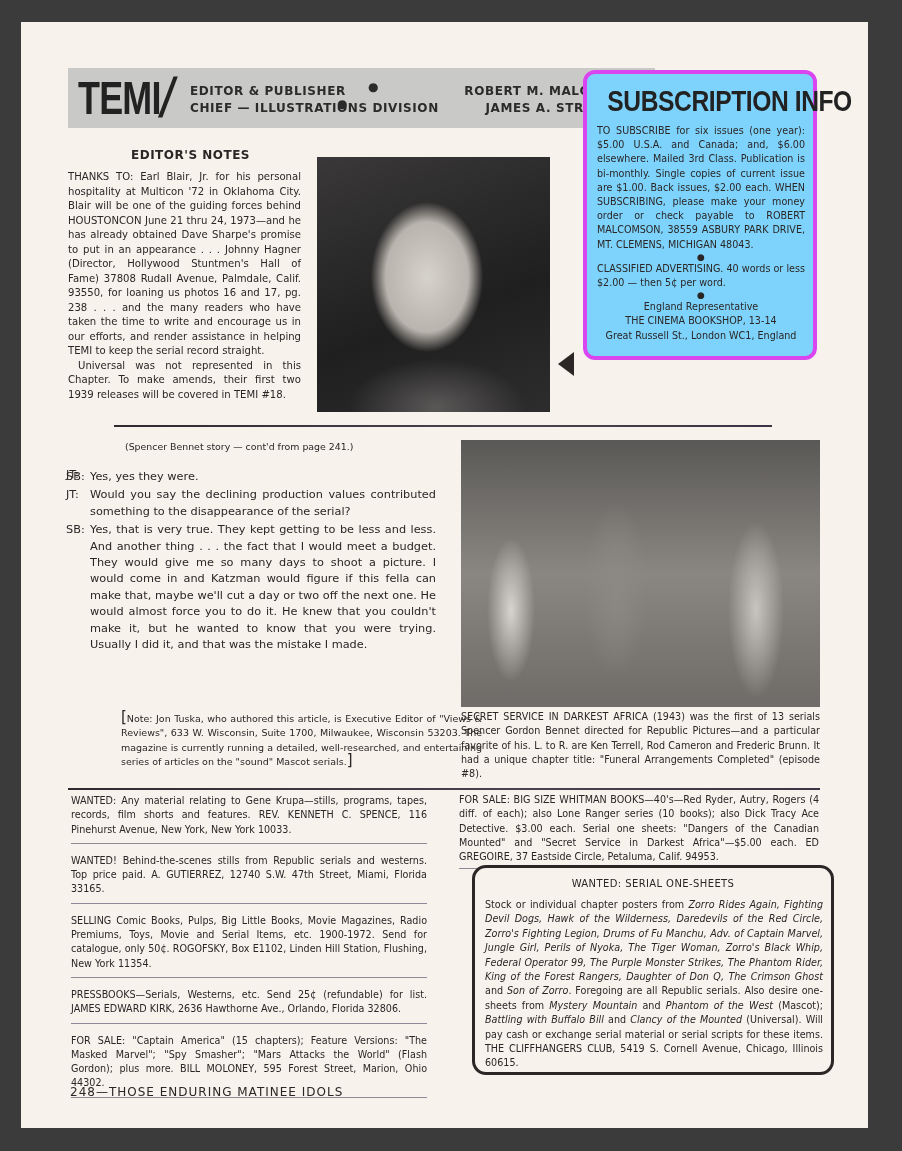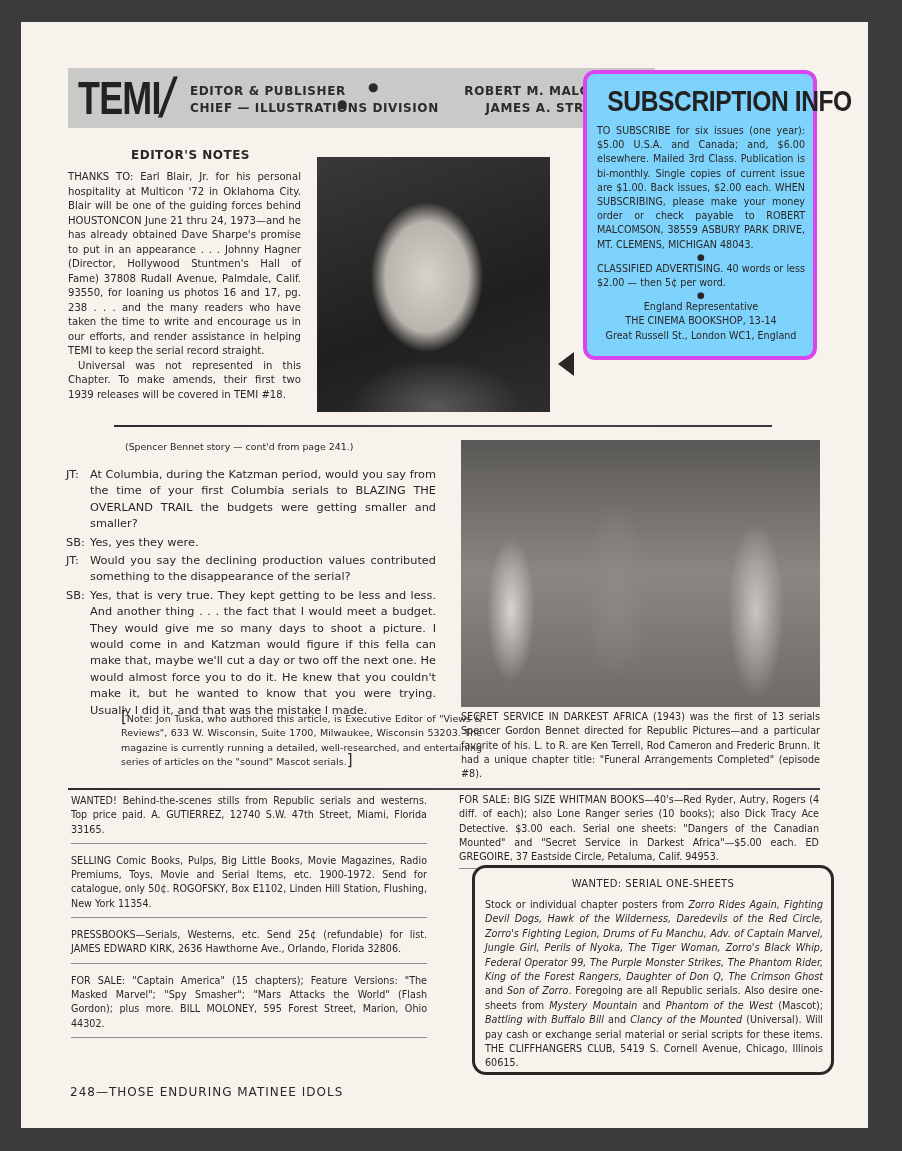--- a/index.html
+++ b/index.html
@@ -113,21 +113,20 @@
   </div>
 
   <div class="abs arrow"></div>
 
   <div class="abs rule rule1"></div>
 
   <div class="abs cont">(Spencer Bennet story — cont'd from page 241.)</div>
   <div class="abs interview">
     <div class="qa q">
       <span class="sp">JT:</span>
-      <span>At Columbia, during the Katzman period, would you say from the time of your first Columbia serials to BLAZING THE OVERLAND TRAIL the budgets were getting smaller and smaller?</span>
     </div>
     <div class="qa">
       <span class="sp">SB:</span>
       <span>Yes, yes they were.</span>
     </div>
     <div class="qa q">
       <span class="sp">JT:</span>
       <span>Would you say the declining production values contributed something to the disappearance of the serial?</span>
     </div>
     <div class="qa">
@@ -138,20 +137,21 @@
   <div class="abs note">
     <span class="bracket">[</span><span>Note: Jon Tuska, who authored this article, is Executive Editor of "Views &amp; Reviews", 633 W. Wisconsin, Suite 1700, Milwaukee, Wisconsin 53203. The magazine is currently running a detailed, well-researched, and entertaining series of articles on the "sound" Mascot serials.</span><span class="bracket">]</span>
   </div>
 
   <div class="abs photo photo2" title="Still from Secret Service in Darkest Africa"></div>
   <div class="abs caption">SECRET SERVICE IN DARKEST AFRICA (1943) was the first of 13 serials Spencer Gordon Bennet directed for Republic Pictures—and a particular favorite of his. L. to R. are Ken Terrell, Rod Cameron and Frederic Brunn. It had a unique chapter title: "Funeral Arrangements Completed" (episode #8).</div>
 
   <div class="abs rule rule2"></div>
 
   <div class="abs ads-left">
+    <div class="ad">WANTED: Any material relating to Gene Krupa—stills, programs, tapes, records, film shorts and features. REV. KENNETH C. SPENCE, 116 Pinehurst Avenue, New York, New York 10033.</div>
     <div class="ad">WANTED! Behind-the-scenes stills from Republic serials and westerns. Top price paid. A. GUTIERREZ, 12740 S.W. 47th Street, Miami, Florida 33165.</div>
     <div class="ad">SELLING Comic Books, Pulps, Big Little Books, Movie Magazines, Radio Premiums, Toys, Movie and Serial Items, etc. 1900-1972. Send for catalogue, only 50¢. ROGOFSKY, Box E1102, Linden Hill Station, Flushing, New York 11354.</div>
     <div class="ad">PRESSBOOKS—Serials, Westerns, etc. Send 25¢ (refundable) for list. JAMES EDWARD KIRK, 2636 Hawthorne Ave., Orlando, Florida 32806.</div>
     <div class="ad">FOR SALE: "Captain America" (15 chapters); Feature Versions: "The Masked Marvel"; "Spy Smasher"; "Mars Attacks the World" (Flash Gordon); plus more. BILL MOLONEY, 595 Forest Street, Marion, Ohio 44302.</div>
   </div>
 
   <div class="abs forsale">FOR SALE: BIG SIZE WHITMAN BOOKS—40's—Red Ryder, Autry, Rogers (4 diff. of each); also Lone Ranger series (10 books); also Dick Tracy Ace Detective. $3.00 each. Serial one sheets: "Dangers of the Canadian Mounted" and "Secret Service in Darkest Africa"—$5.00 each. ED GREGOIRE, 37 Eastside Circle, Petaluma, Calif. 94953.</div>
 
   <div class="abs wanted-box">
     <div class="abs wb-title">WANTED: SERIAL ONE-SHEETS</div>

